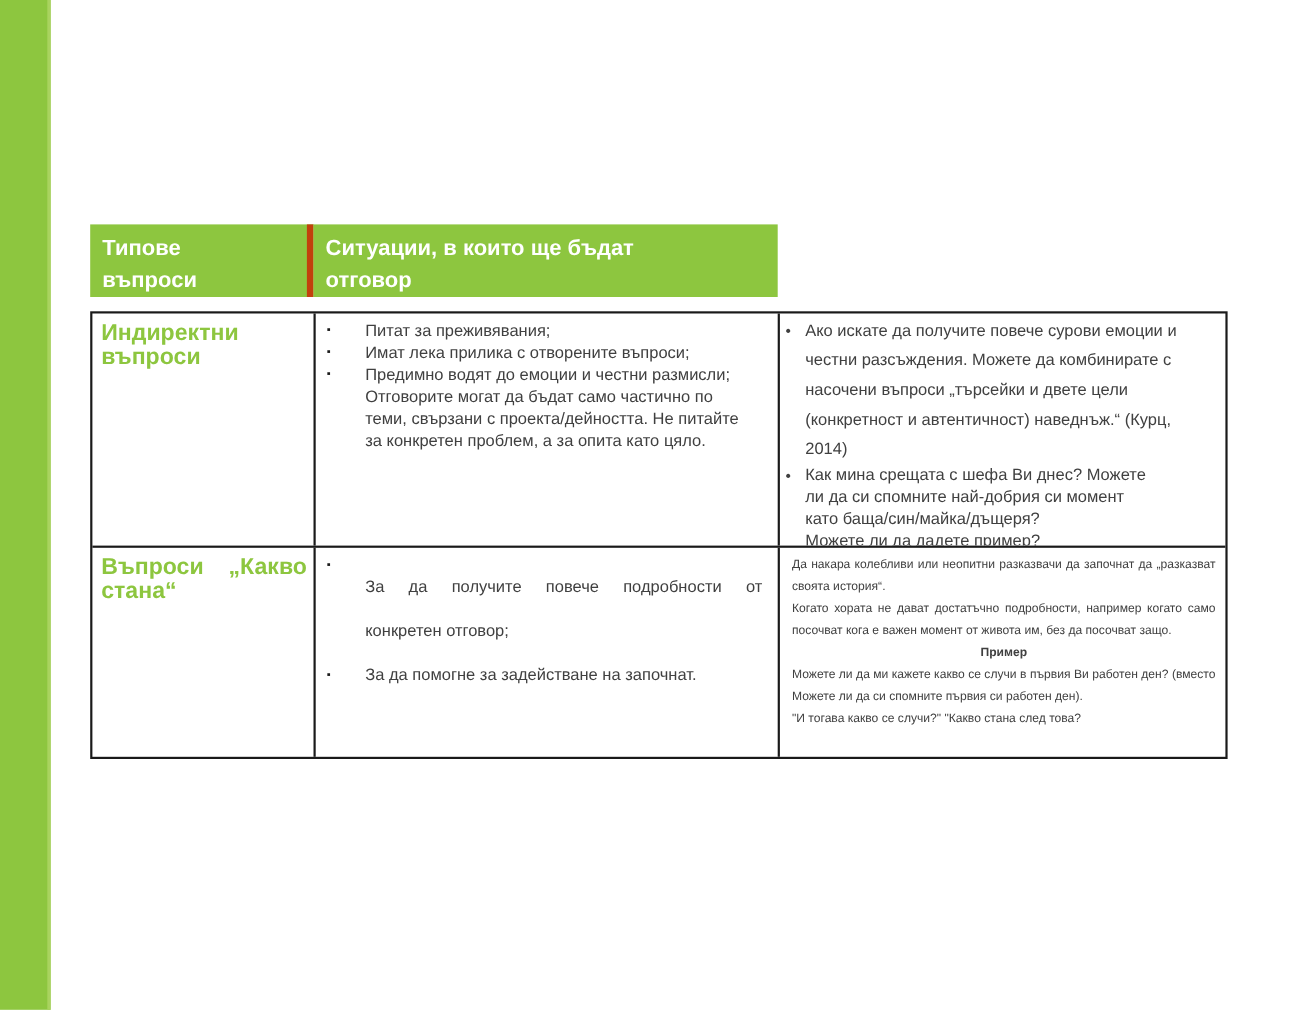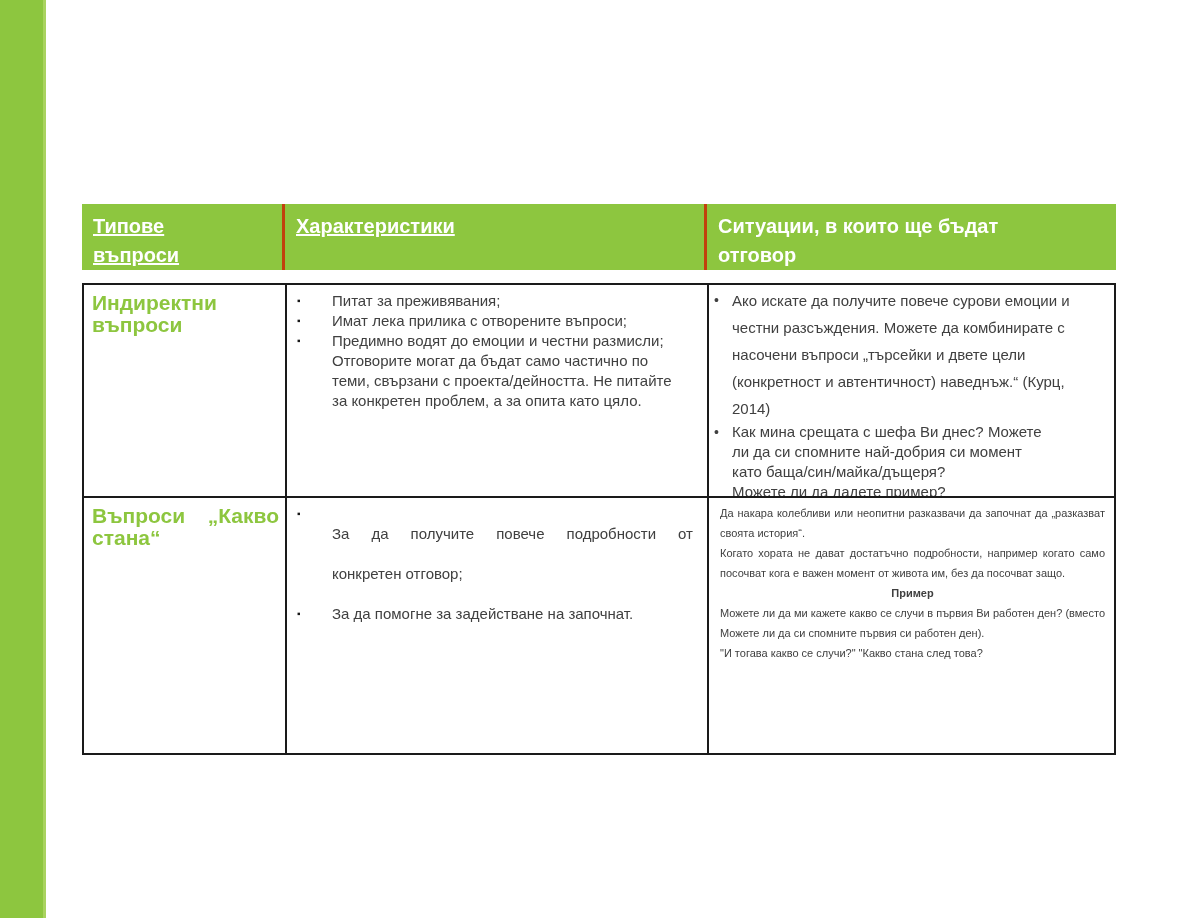--- a/index.html
+++ b/index.html
@@ -10,26 +10,26 @@
   .side-bar{
     position:absolute;left:0;top:0;width:46px;height:918px;
     background:#8DC63F;border-right:3px solid #A9D35F;box-sizing:border-box;
   }
   .tbl{position:absolute;left:82px;top:204px;width:1034px;}
   .thead{display:grid;grid-template-columns:203px 422px 409px;height:66px;}
   .hcell{
     background:#8DC63F;color:#ffffff;font-weight:700;font-size:20px;
     line-height:29px;padding:8px 12px 0 11px;box-sizing:border-box;overflow:hidden;
   }
-  .hcell.sep{border-right:3px solid #c2410c;text-decoration:underline;}
+  .hcell.sep{border-right:6px solid #c2410c;}
   .hline{display:block;}
   .tbody{margin-top:13px;border:2px solid #1a1a1a;}
   .trow{display:grid;grid-template-columns:203px 422px 405px;}
   .trow.r1{height:211px;border-bottom:2px solid #1a1a1a;}
-  .trow.r2{height:255px;}
+  .trow.r2{height:190px;}
   .cell{box-sizing:border-box;overflow:hidden;}
   .c1{border-right:2px solid #1a1a1a;padding:7px 6px 0 8px;
       color:#8DC63F;font-weight:700;font-size:21px;line-height:22px;}
   .c2{border-right:2px solid #1a1a1a;padding:6px 14px 0 0;font-size:15px;line-height:20px;}
   .c3{padding:2px 8px 0 0;font-size:15px;}
   .tline{display:block;}
   .jlast{text-align:justify;text-align-last:justify;}
   .bitem{position:relative;padding-left:45px;line-height:20px;}
   .bmark{position:absolute;left:10px;top:0;font-size:10px;line-height:20px;color:#1a1a1a;}
   .btext{white-space:pre-line;}
@@ -49,23 +49,20 @@
 <body>
 
 <div class="side-bar"></div>
 
 <div class="tbl">
 
   <div class="thead">
     <div class="hcell sep">
       <span class="hline">Типове</span>
       <span class="hline">въпроси</span>
-    </div>
-    <div class="hcell sep">
-      <span class="hline">Характеристики</span>
     </div>
     <div class="hcell">
       <span class="hline">Ситуации, в които ще бъдат</span>
       <span class="hline">отговор</span>
     </div>
   </div>
 
   <div class="tbody">
 
     <div class="trow r1">

